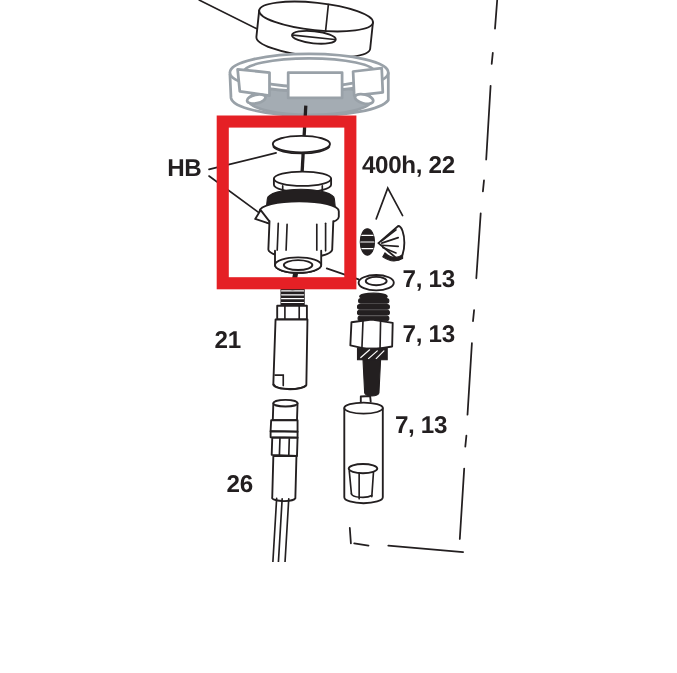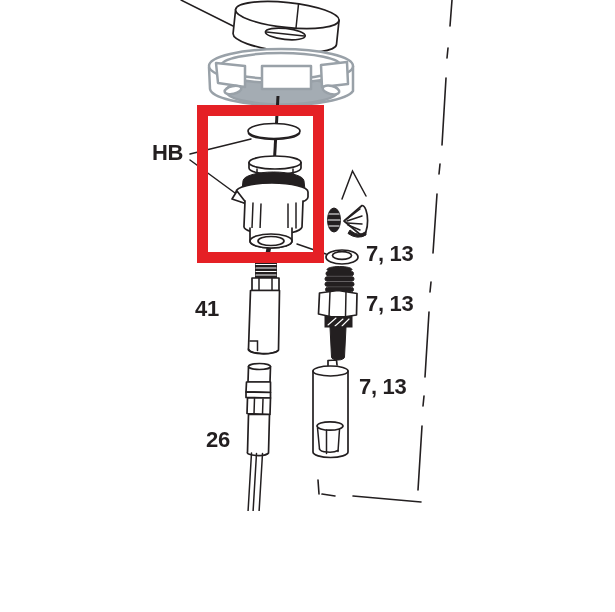--- a/index.html
+++ b/index.html
@@ -186,18 +186,19 @@
       <line class="dash" x1="422" y1="426" x2="418" y2="490"></line>
       <line class="dash" x1="353" y1="496" x2="421" y2="502"></line>
       <line class="dash" x1="322" y1="494" x2="335" y2="496"></line>
       <line class="dash" x1="318" y1="480" x2="319" y2="494"></line>
     </g>
 
     <rect class="redbox" x="202.5" y="110.5" width="116" height="147" stroke="#e52025"></rect>
   </svg>
 
   <div class="lbl" style="left:152px;top:142px;">HB</div>
+  <div class="lbl" style="left:329px;top:139px;">400h, 22</div>
   <div class="lbl" style="left:366px;top:243px;">7, 13</div>
   <div class="lbl" style="left:366px;top:293px;">7, 13</div>
   <div class="lbl" style="left:359px;top:376px;">7, 13</div>
-  <div class="lbl" style="left:195px;top:298px;">41</div>
+  <div class="lbl" style="left:195px;top:298px;">21</div>
   <div class="lbl" style="left:206px;top:401px;margin-top:28px;">26</div>
 </div>
 
 </body></html>

